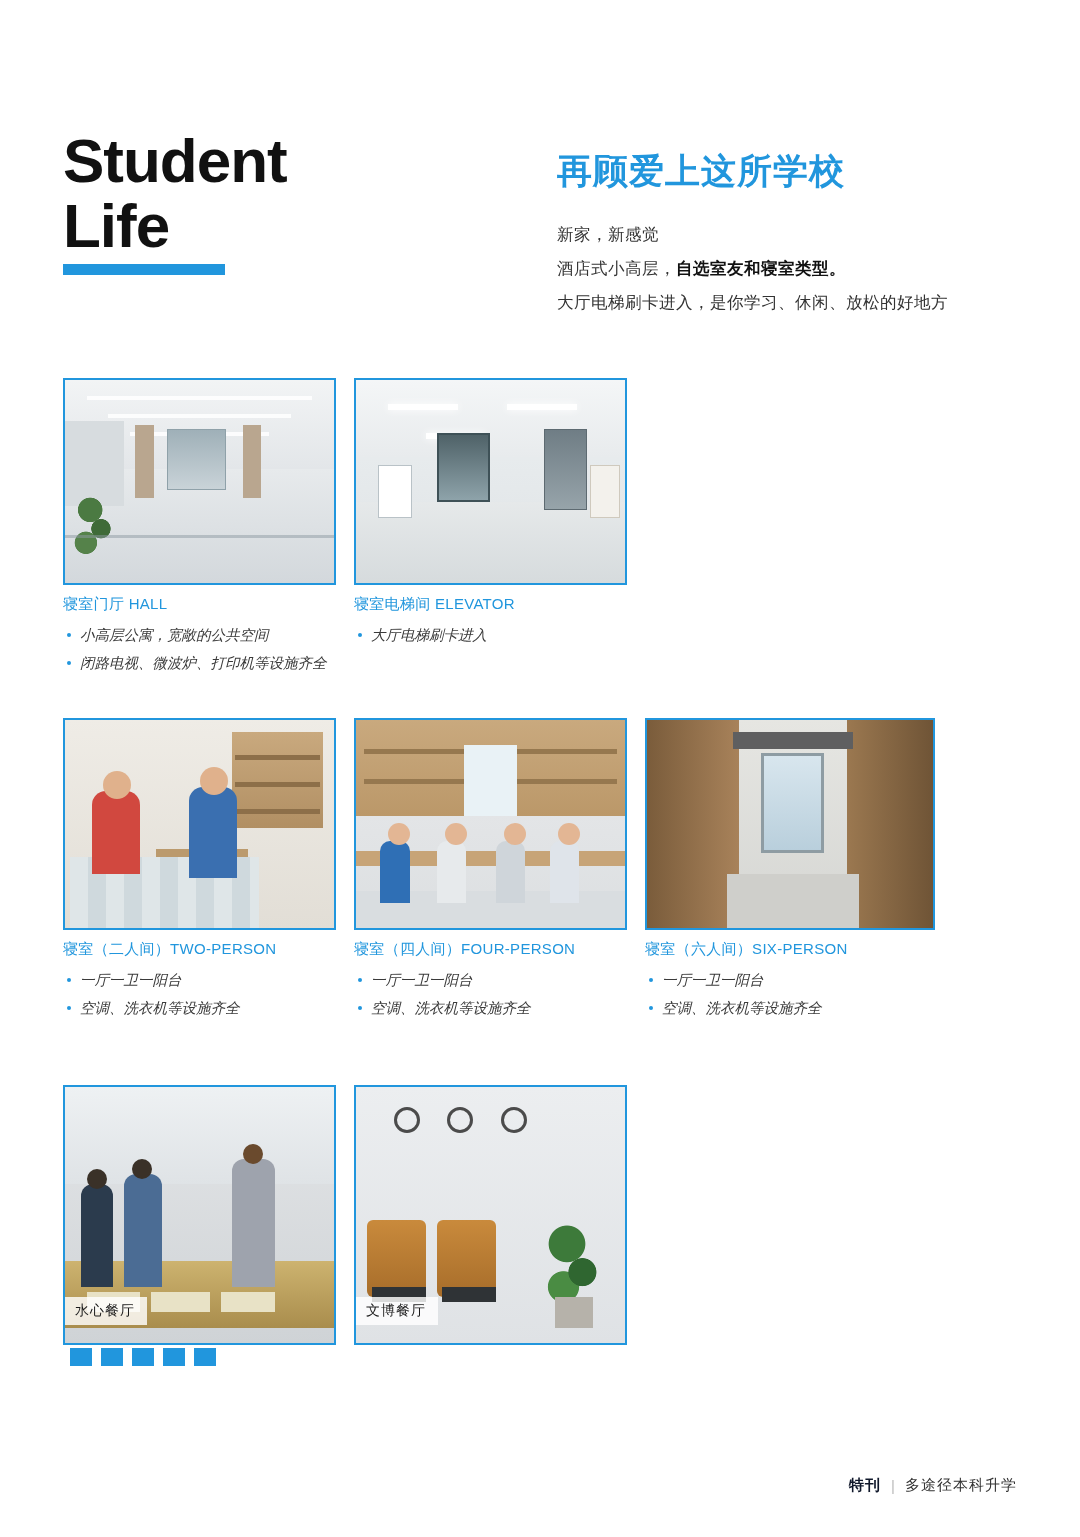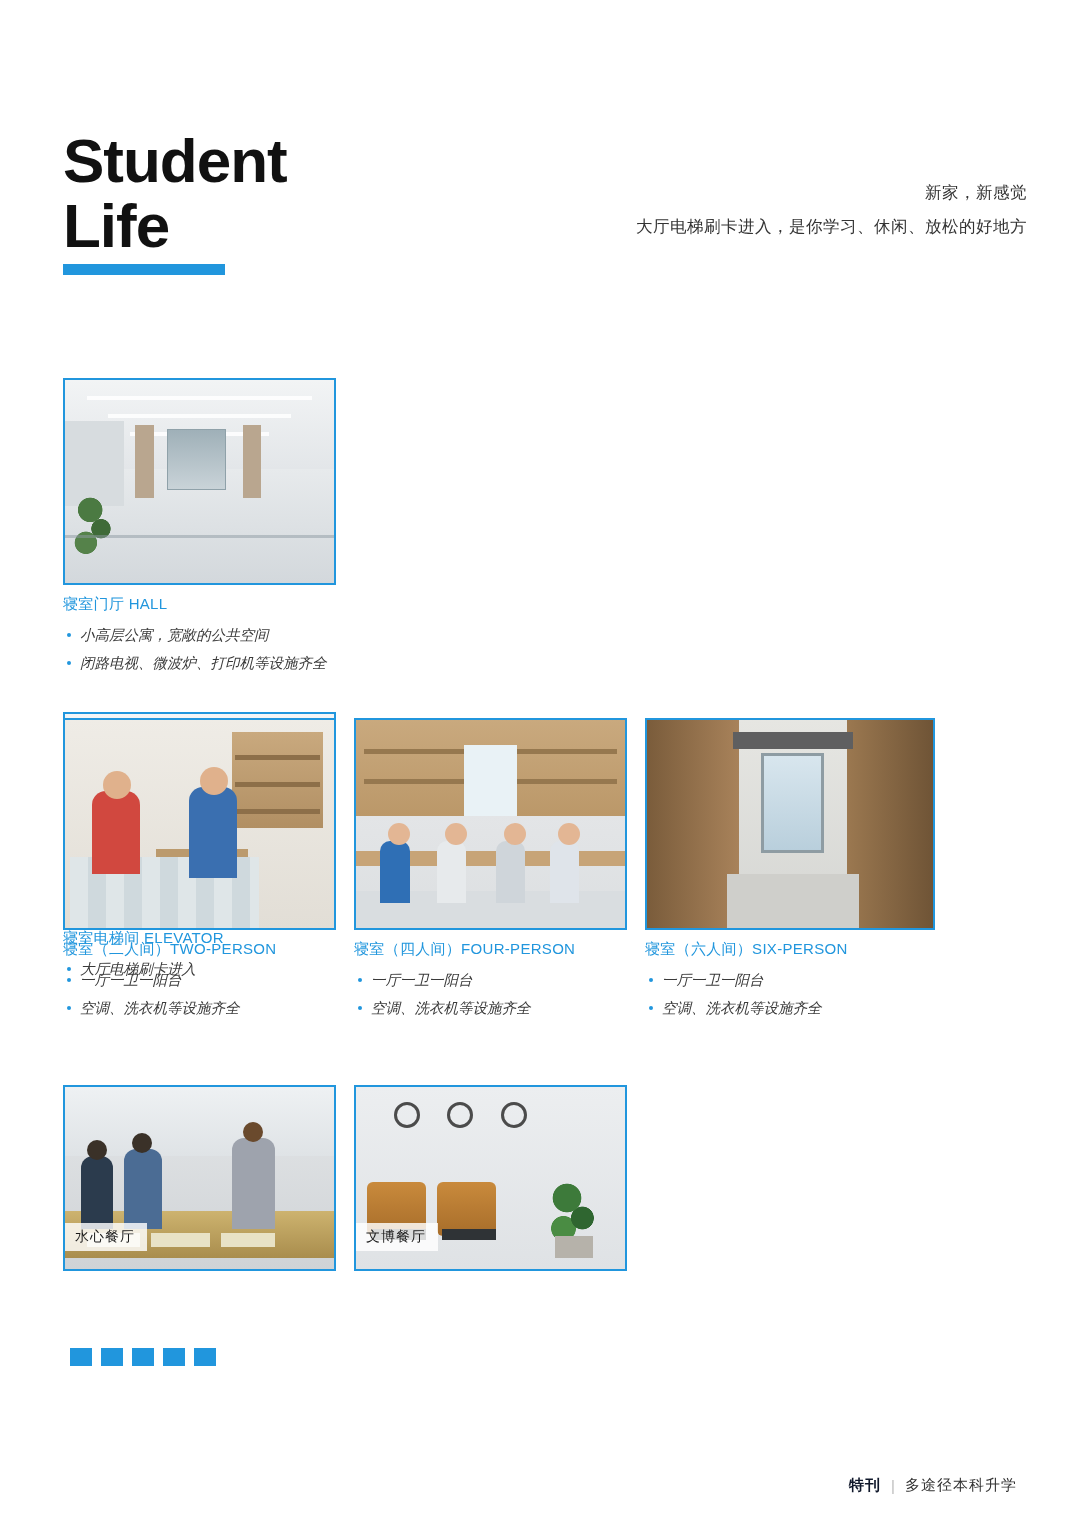--- a/index.html
+++ b/index.html
@@ -61,21 +61,21 @@
     line-height: 1.2;
     font-family: "Liberation Sans", sans-serif;
   }
   .subtitle-lines {
     margin-top: 26px;
     font-size: 16.5px;
     color: #333333;
     line-height: 2.05;
     letter-spacing: 0.5px;
   }
-  .subtitle-lines .ln { white-space: nowrap; text-align: right; }
+  .subtitle-lines .ln { white-space: nowrap; }
   .subtitle-lines .strong { font-weight: bold; color: #111; }
 
   
   .row {
     position: absolute;
     left: 63px;
     width: 954px;
     display: flex;
     gap: 18px;
   }
@@ -84,21 +84,21 @@
 
   .photo {
     width: 100%;
     border: 2px solid #2196dd;
     position: relative;
     overflow: hidden;
     background: #d8dde1;
   }
   .photo.h205 { height: 207px; }
   .photo.h210 { height: 212px; }
-  .photo.h200 { height: 186px; }
+  .photo.h200 { height: 260px; }
 
   .cap-title {
     margin-top: 10px;
     font-size: 15px;
     color: #2196dd;
     letter-spacing: 0.3px;
     white-space: nowrap;
   }
   .bullets {
     margin-top: 7px;
@@ -295,28 +295,30 @@
 
   <div class="header">
 
     <div class="title-block">
       <div class="title-line">Student</div>
       <div class="title-line">Life</div>
       <div class="title-underline"></div>
     </div>
 
     <div class="subtitle-block">
+      <div class="subtitle-main">再顾爱上这所学校</div>
       <div class="subtitle-lines">
         <div class="ln">新家，新感觉</div>
+        <div class="ln"><span>酒店式小高层，</span><span class="strong">自选室友和寝室类型。</span></div>
         <div class="ln">大厅电梯刷卡进入，是你学习、休闲、放松的好地方</div>
       </div>
     </div>
   </div>
 
-  <div class="row" style="top:378px;flex-direction:column;">
+  <div class="row" style="top:378px;">
 
     <div class="cell">
       <div class="photo h205">
         <div class="scene hall">
           <div class="ceil">
             <i style="left:8%;top:18%;width:84%"></i>
             <i style="left:16%;top:38%;width:68%"></i>
             <i style="left:24%;top:58%;width:52%"></i>
           </div>
           <div class="floor"></div>

